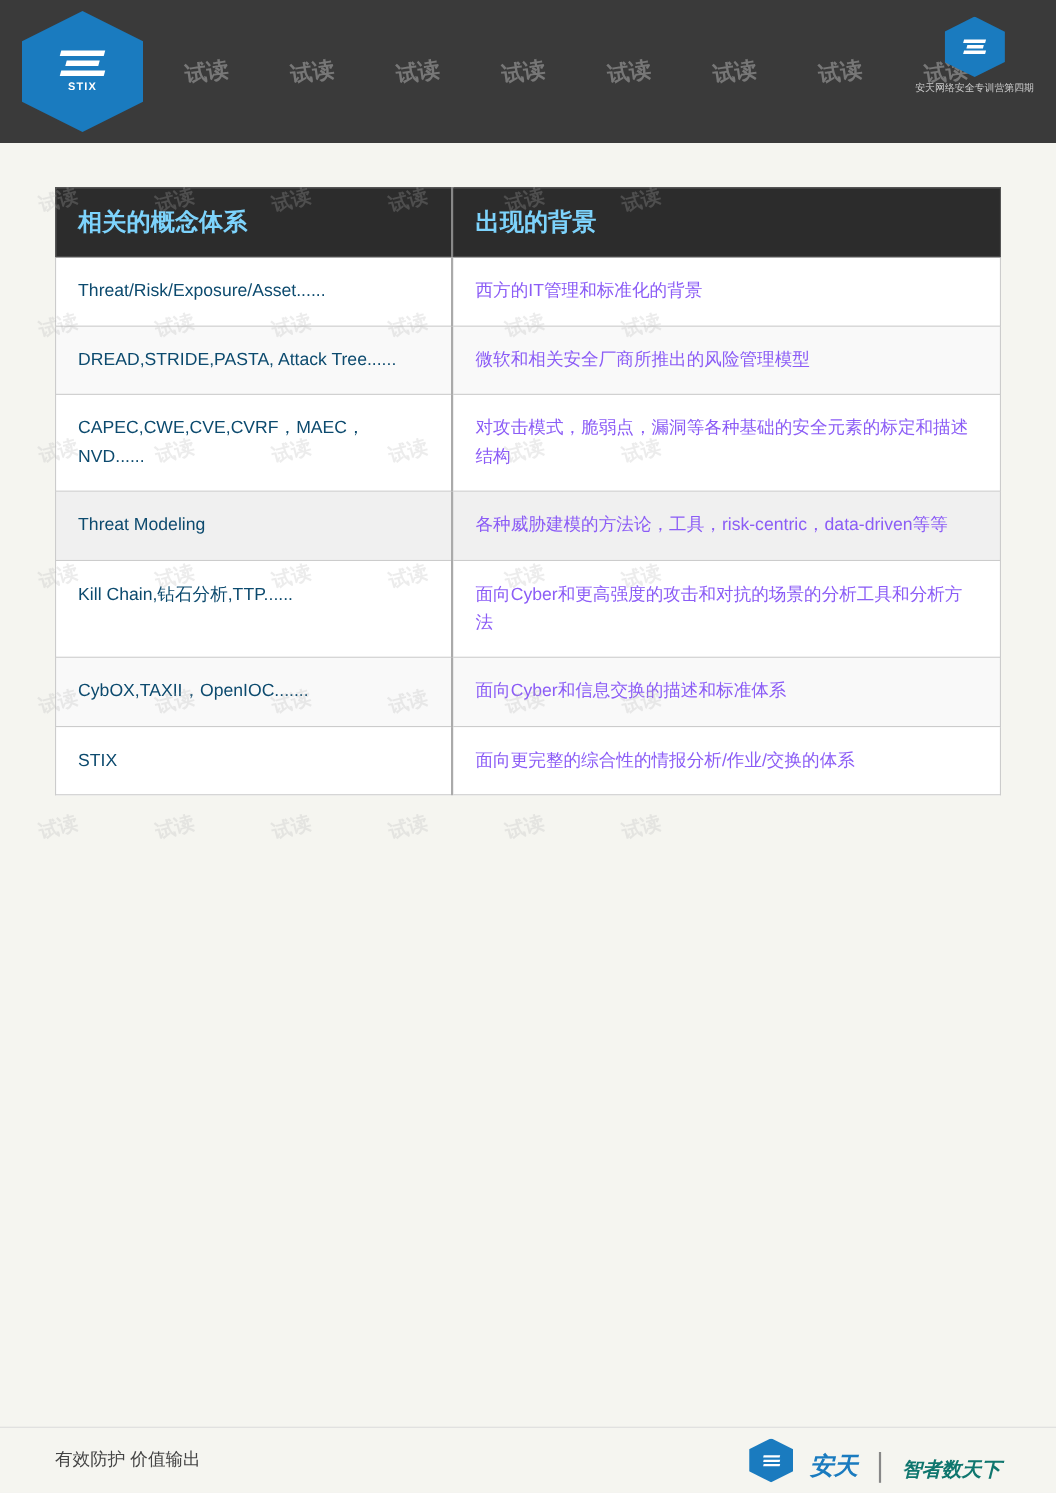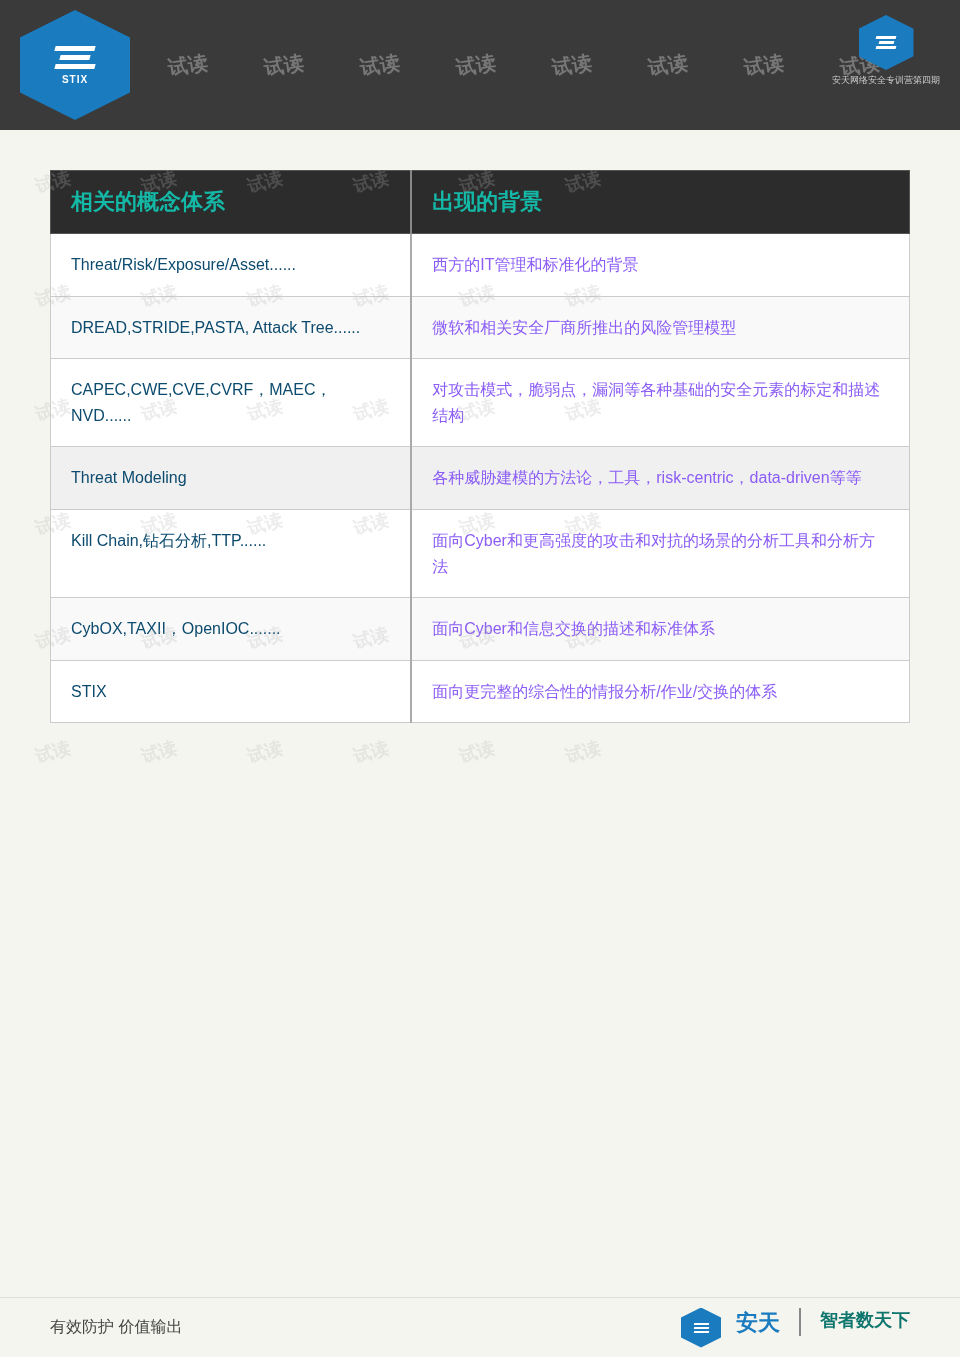--- a/index.html
+++ b/index.html
@@ -176,21 +176,21 @@
 
     
     .data-table {
       width: 100%;
       border-collapse: collapse;
       background: white;
     }
 
     .table-header-row th {
       background: #2c2c2c;
-      color: #14b8a6;
+      color: #7dd3fc;
       font-size: 22px;
       font-weight: bold;
       padding: 16px 20px;
       text-align: left;
       border: 1px solid #555;
     }
 
     .table-header-row th:first-child {
       border-right: 2px solid #888;
     }
@@ -243,22 +243,23 @@
     }
 
     .footer-left {
       font-size: 16px;
       color: #444;
       font-weight: 500;
     }
 
     .footer-right {
       display: flex;
-      align-items: flex-start;
+      align-items: flex-end;
       gap: 15px;
+      font-style: italic;
     }
 
     .footer-logo-hex {
       width: 40px;
       height: 40px;
       background: #1a7bbf;
       clip-path: polygon(50% 0%, 100% 25%, 100% 75%, 50% 100%, 0% 75%, 0% 25%);
       display: flex;
       align-items: center;
       justify-content: center;

